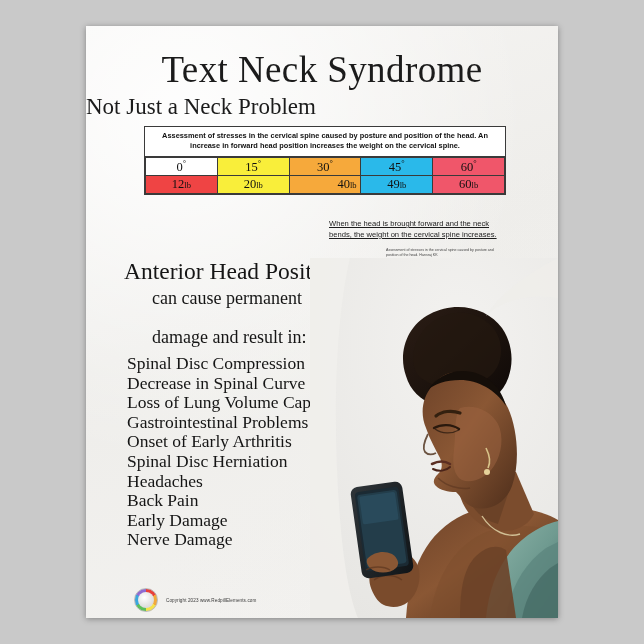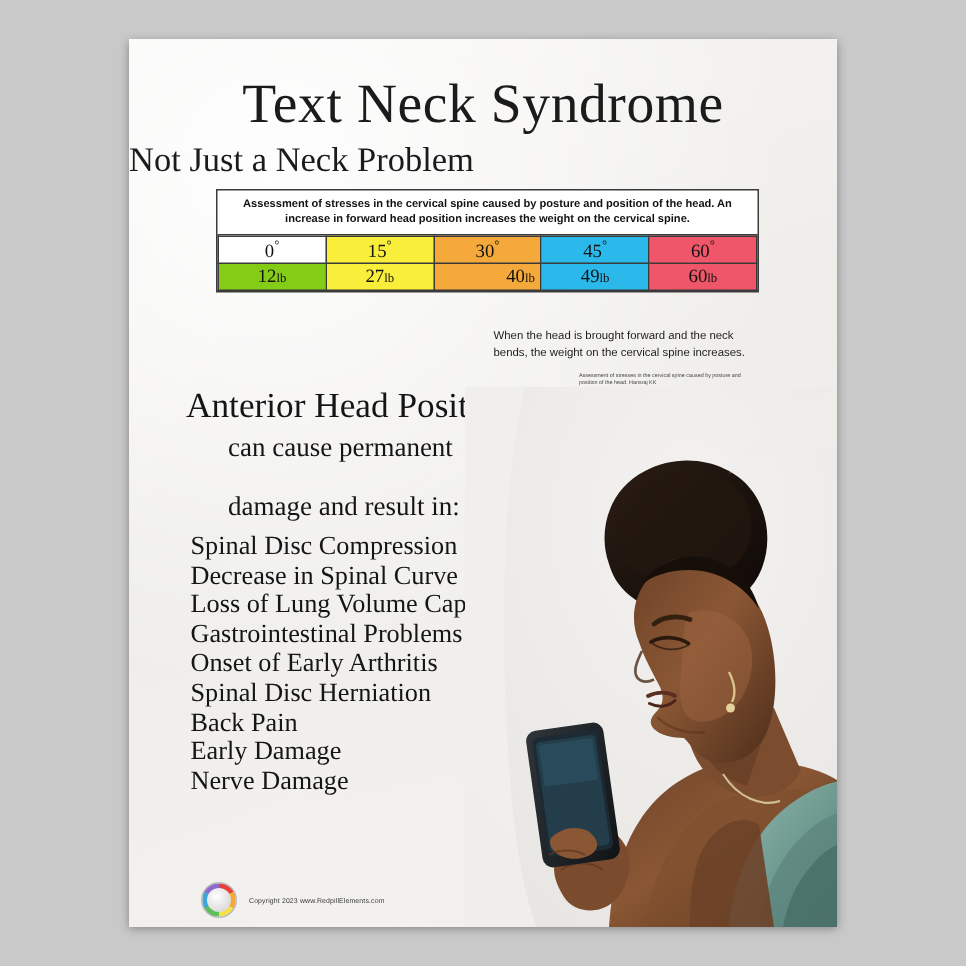--- a/index.html
+++ b/index.html
@@ -105,20 +105,21 @@
   
   .note {
     position: absolute;
     left: 243px;
     top: 192px;
     width: 176px;
     font-family: "Liberation Sans", sans-serif;
     font-size: 7.6px;
     line-height: 1.45;
     color: #1c1c1c;
+    text-decoration: underline;
   }
   .microcite {
     position: absolute;
     left: 300px;
     top: 222px;
     width: 120px;
     font-family: "Liberation Sans", sans-serif;
     font-size: 3.6px;
     line-height: 1.5;
     color: #444;
@@ -220,22 +221,22 @@
       <table class="stress">
         <tbody>
           <tr>
             <td style="background: rgb(255, 255, 255);"><span>0</span><span class="deg">°</span></td>
             <td style="background: rgb(249, 238, 58); margin-top: 36px;"><span>15</span><span class="deg">°</span></td>
             <td style="background: rgb(246, 169, 59);"><span>30</span><span class="deg">°</span></td>
             <td style="background: rgb(42, 185, 234);"><span>45</span><span class="deg">°</span></td>
             <td style="background: rgb(240, 86, 106);"><span>60</span><span class="deg">°</span></td>
           </tr>
           <tr>
-            <td style="background: #84cc16;"><span>12</span><span class="unit">lb</span></td>
-            <td style="background: rgb(249, 238, 58);"><span>27</span><span class="unit">lb</span></td>
+            <td style="background: #ef4444;"><span>12</span><span class="unit">lb</span></td>
+            <td style="background: rgb(249, 238, 58);"><span>20</span><span class="unit">lb</span></td>
             <td style="background: rgb(246, 169, 59); padding-left: 44px;"><span>40</span><span class="unit">lb</span></td>
             <td style="background: rgb(42, 185, 234);"><span>49</span><span class="unit">lb</span></td>
             <td style="background: rgb(240, 86, 106);"><span>60</span><span class="unit">lb</span></td>
           </tr>
         </tbody>
       </table>
     </div>
 
     <div class="note">When the head is brought forward and the neck bends, the weight on the cervical spine increases.</div>
     <div class="microcite">Assessment of stresses in the cervical spine caused by posture and position of the head. Hansraj KK</div>
@@ -244,20 +245,21 @@
     <div class="ahp-sub1">can cause permanent</div>
     <div class="ahp-sub2">damage and result in:</div>
 
     <ul class="symptoms">
       <li>Spinal Disc Compression</li>
       <li>Decrease in Spinal Curve</li>
       <li>Loss of Lung Volume Capacity</li>
       <li>Gastrointestinal Problems</li>
       <li>Onset of Early Arthritis</li>
       <li>Spinal Disc Herniation</li>
+      <li>Headaches</li>
       <li>Back Pain</li>
       <li>Early Damage</li>
       <li>Nerve Damage</li>
     </ul>
 
     <div class="photo">
       <svg width="248" height="360" viewBox="0 0 248 360" xmlns="http://www.w3.org/2000/svg">
         <defs>
           <linearGradient id="skin" x1="0" y1="0" x2="1" y2="1">
             <stop offset="0%" stop-color="#6e4329"></stop>

